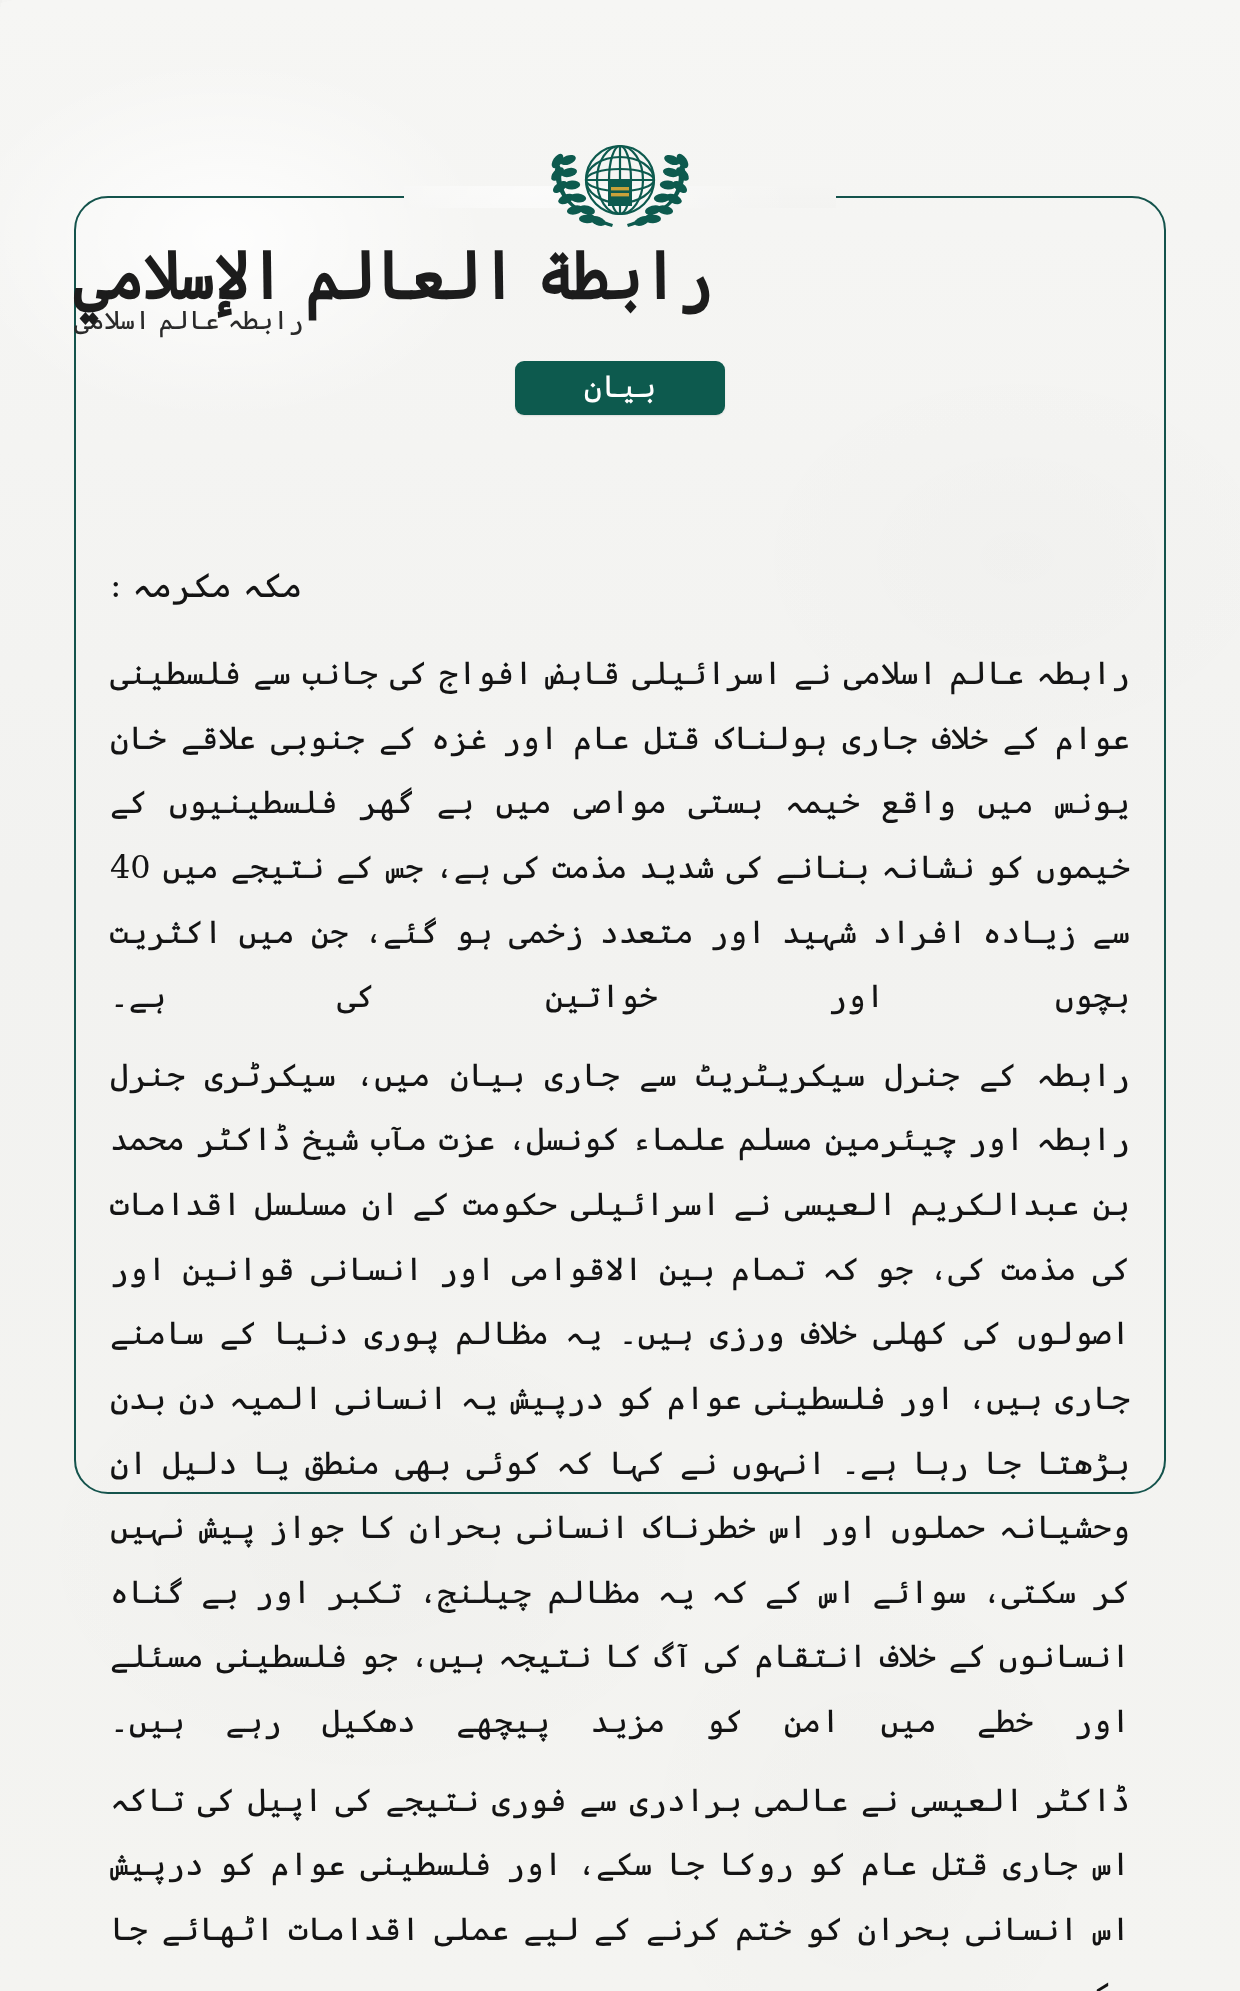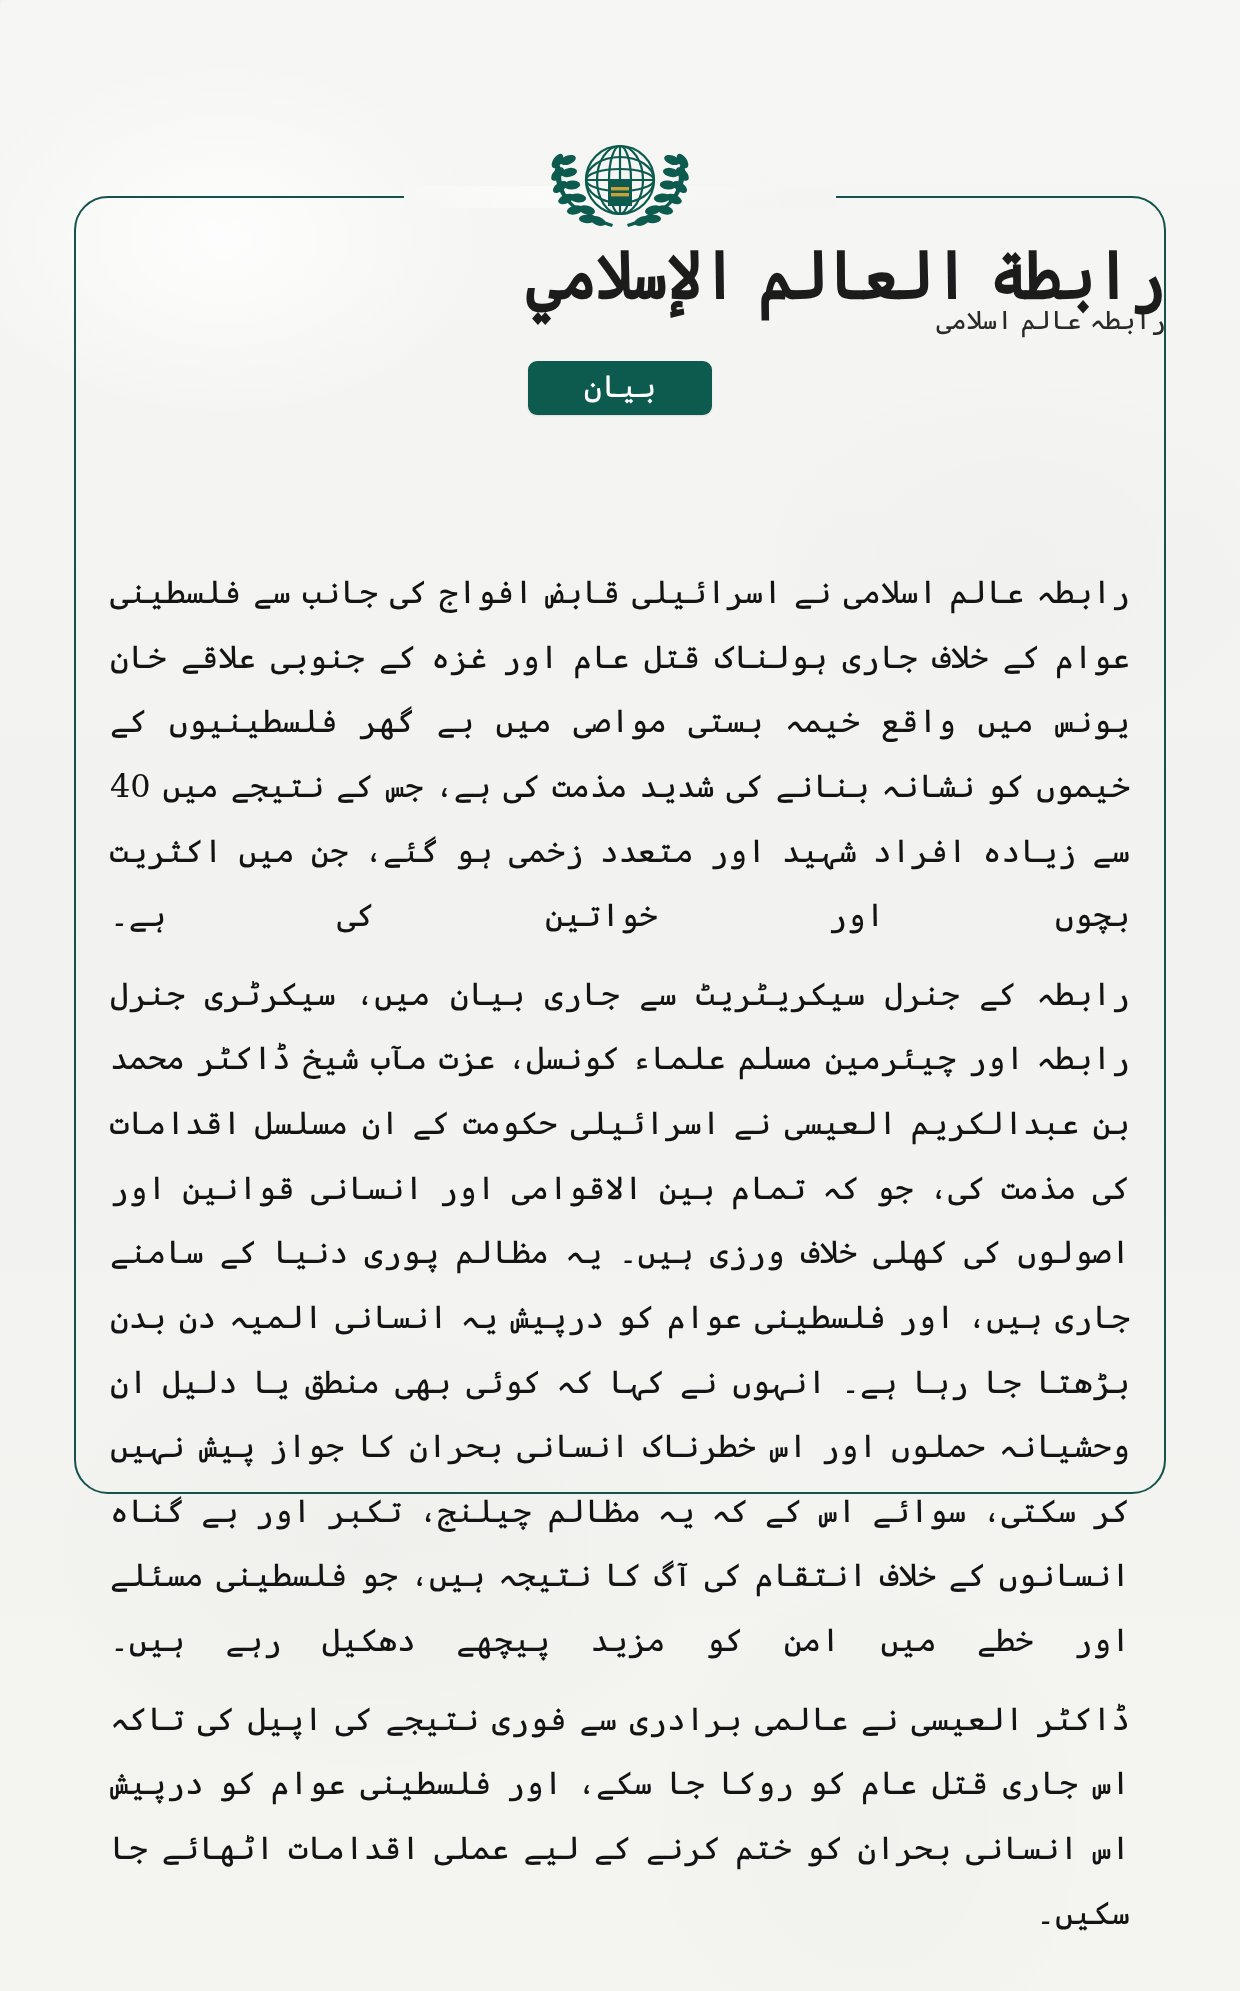--- a/index.html
+++ b/index.html
@@ -77,21 +77,21 @@
   }
   #emblem svg { display: block; }
 
   
   #header {
     position: absolute;
     left: 74px;
     top: 234px;
     width: 1092px;
     z-index: 3;
-    text-align: right;
+    text-align: left;
   }
 
   #wordmark-ar {
     margin-top: 2px;
     font-family: "DejaVu Serif", serif;
     font-size: 60px;
     line-height: 1.15;
     color: #1c1c1c;
     letter-spacing: -1px;
     font-weight: 700;
@@ -102,21 +102,21 @@
     margin-top: 0;
     font-family: "DejaVu Serif", serif;
     font-size: 26px;
     color: #2a2a2a;
     letter-spacing: 5px;
     font-weight: 400;
   }
 
   #badge {
     margin: 26px auto 0;
-    width: 184px;
+    width: 210px;
     height: 54px;
     background: #0d5a4e;
     border-radius: 9px;
     display: flex;
     align-items: center;
     justify-content: center;
     box-shadow: 0 1px 2px rgba(0,0,0,0.10);
   }
   #badge-label {
     color: #ffffff;
@@ -228,16 +228,17 @@
 
 <div id="header">
   <div id="wordmark-ar">رابطة العالم الإسلامي</div>
   <div id="wordmark-ur">رابطہ عالم اسلامی</div>
   <div id="badge">
     <span id="badge-label">بیان</span>
   </div>
 </div>
 
 <div id="body-area">
+  <p class="dateline">مکہ مکرمہ :</p>
   <p class="para">رابطہ عالم اسلامی نے اسرائیلی قابض افواج کی جانب سے فلسطینی عوام کے خلاف جاری ہولناک قتل عام اور غزہ کے جنوبی علاقے خان یونس میں واقع خیمہ بستی مواصی میں بے گھر فلسطینیوں کے خیموں کو نشانہ بنانے کی شدید مذمت کی ہے، جس کے نتیجے میں 40 سے زیادہ افراد شہید اور متعدد زخمی ہو گئے، جن میں اکثریت بچوں اور خواتین کی ہے۔</p>
   <p class="para">رابطہ کے جنرل سیکریٹریٹ سے جاری بیان میں، سیکرٹری جنرل رابطہ اور چیئرمین مسلم علماء کونسل، عزت مآب شیخ ڈاکٹر محمد بن عبدالکریم العیسی نے اسرائیلی حکومت کے ان مسلسل اقدامات کی مذمت کی، جو کہ تمام بین الاقوامی اور انسانی قوانین اور اصولوں کی کھلی خلاف ورزی ہیں۔ یہ مظالم پوری دنیا کے سامنے جاری ہیں، اور فلسطینی عوام کو درپیش یہ انسانی المیہ دن بدن بڑھتا جا رہا ہے۔ انہوں نے کہا کہ کوئی بھی منطق یا دلیل ان وحشیانہ حملوں اور اس خطرناک انسانی بحران کا جواز پیش نہیں کر سکتی، سوائے اس کے کہ یہ مظالم چیلنج، تکبر اور بے گناہ انسانوں کے خلاف انتقام کی آگ کا نتیجہ ہیں، جو فلسطینی مسئلے اور خطے میں امن کو مزید پیچھے دھکیل رہے ہیں۔</p>
   <p class="para">ڈاکٹر العیسی نے عالمی برادری سے فوری نتیجے کی اپیل کی تاکہ اس جاری قتل عام کو روکا جا سکے، اور فلسطینی عوام کو درپیش اس انسانی بحران کو ختم کرنے کے لیے عملی اقدامات اٹھائے جا سکیں۔</p>
 </div>
 
 </body></html>

